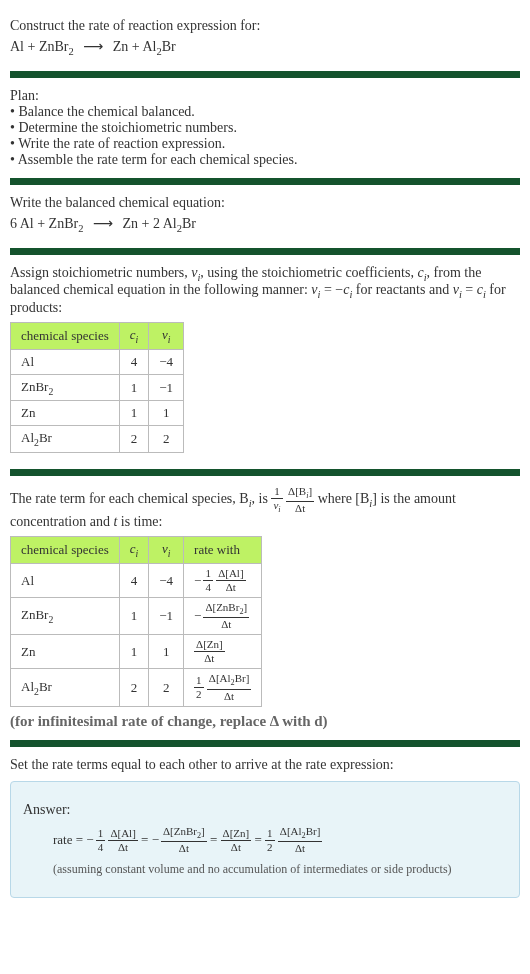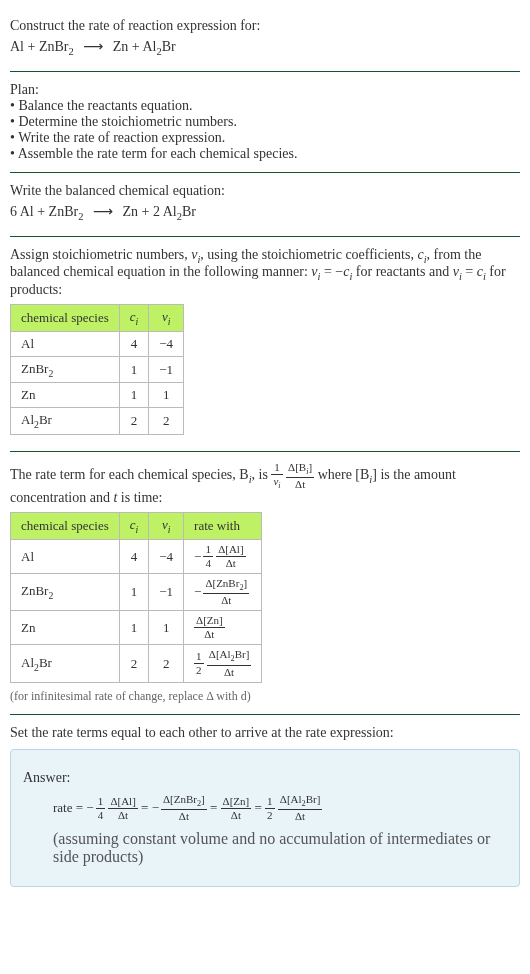--- a/index.html
+++ b/index.html
@@ -5,21 +5,21 @@
     * { margin: 0; padding: 0; box-sizing: border-box; }
     body {
       font-family: Georgia, 'Times New Roman', serif;
       font-size: 14px;
       color: #333;
       background: #fff;
       width: 530px;
       padding: 8px 10px;
     }
     .section {
-      border-bottom: 1px solid #14532d;
+      border-bottom: 7px solid #14532d;
       padding: 10px 0;
     }
     .section:last-child { border-bottom: none; }
     .prompt-text { margin-bottom: 4px; }
     .equation {
       font-family: Georgia, serif;
       margin: 4px 0;
     }
     .plan-list { list-style: none; padding-left: 0; }
     .plan-list li::before { content: "• "; }
@@ -49,40 +49,41 @@
       display: block;
       border-bottom: 1px solid #333;
       padding: 0 2px 1px 2px;
     }
     .frac .den {
       display: block;
       padding: 1px 2px 0 2px;
     }
     .rate-cell { white-space: nowrap; }
     .footnote {
-      font-size: 12px;
+      font-size: 15px;
       color: #666;
       margin-top: 4px;
+      font-weight: bold;
     }
     .answer-box {
       background: #e8f4f8;
       border: 1px solid #b8d8e8;
       border-radius: 4px;
       padding: 20px 12px;
       margin-top: 8px;
     }
     .answer-box .label { margin-bottom: 6px; }
     .answer-box .rate-line {
       padding-left: 30px;
       margin: 8px 0;
       font-size: 13px;
     }
     .answer-box .note {
       padding-left: 30px;
-      font-size: 16px;
+      font-size: 12px;
       color: #555;
     }
     .inline-mid { vertical-align: middle; }
     .arrow { margin: 0 6px; }
     .minus { margin-right: 2px; }
   </style>
 </head>
 <body>
 
 <div class="section">
@@ -90,21 +91,21 @@
   <div class="equation">
     <span>Al + ZnBr</span><span class="sub">2</span>
     <span class="arrow">⟶</span>
     <span>Zn + Al</span><span class="sub">2</span><span>Br</span>
   </div>
 </div>
 
 <div class="section">
   <div>Plan:</div>
   <ul class="plan-list">
-    <li>Balance the reactants equation.</li>
+    <li>Balance the chemical balanced.</li>
     <li>Determine the stoichiometric numbers.</li>
     <li>Write the rate of reaction expression.</li>
     <li>Assemble the rate term for each chemical species.</li>
   </ul>
 </div>
 
 <div class="section">
   <div>Write the balanced chemical equation:</div>
   <div class="equation">
     <span>6 Al + ZnBr</span><span class="sub">2</span>

